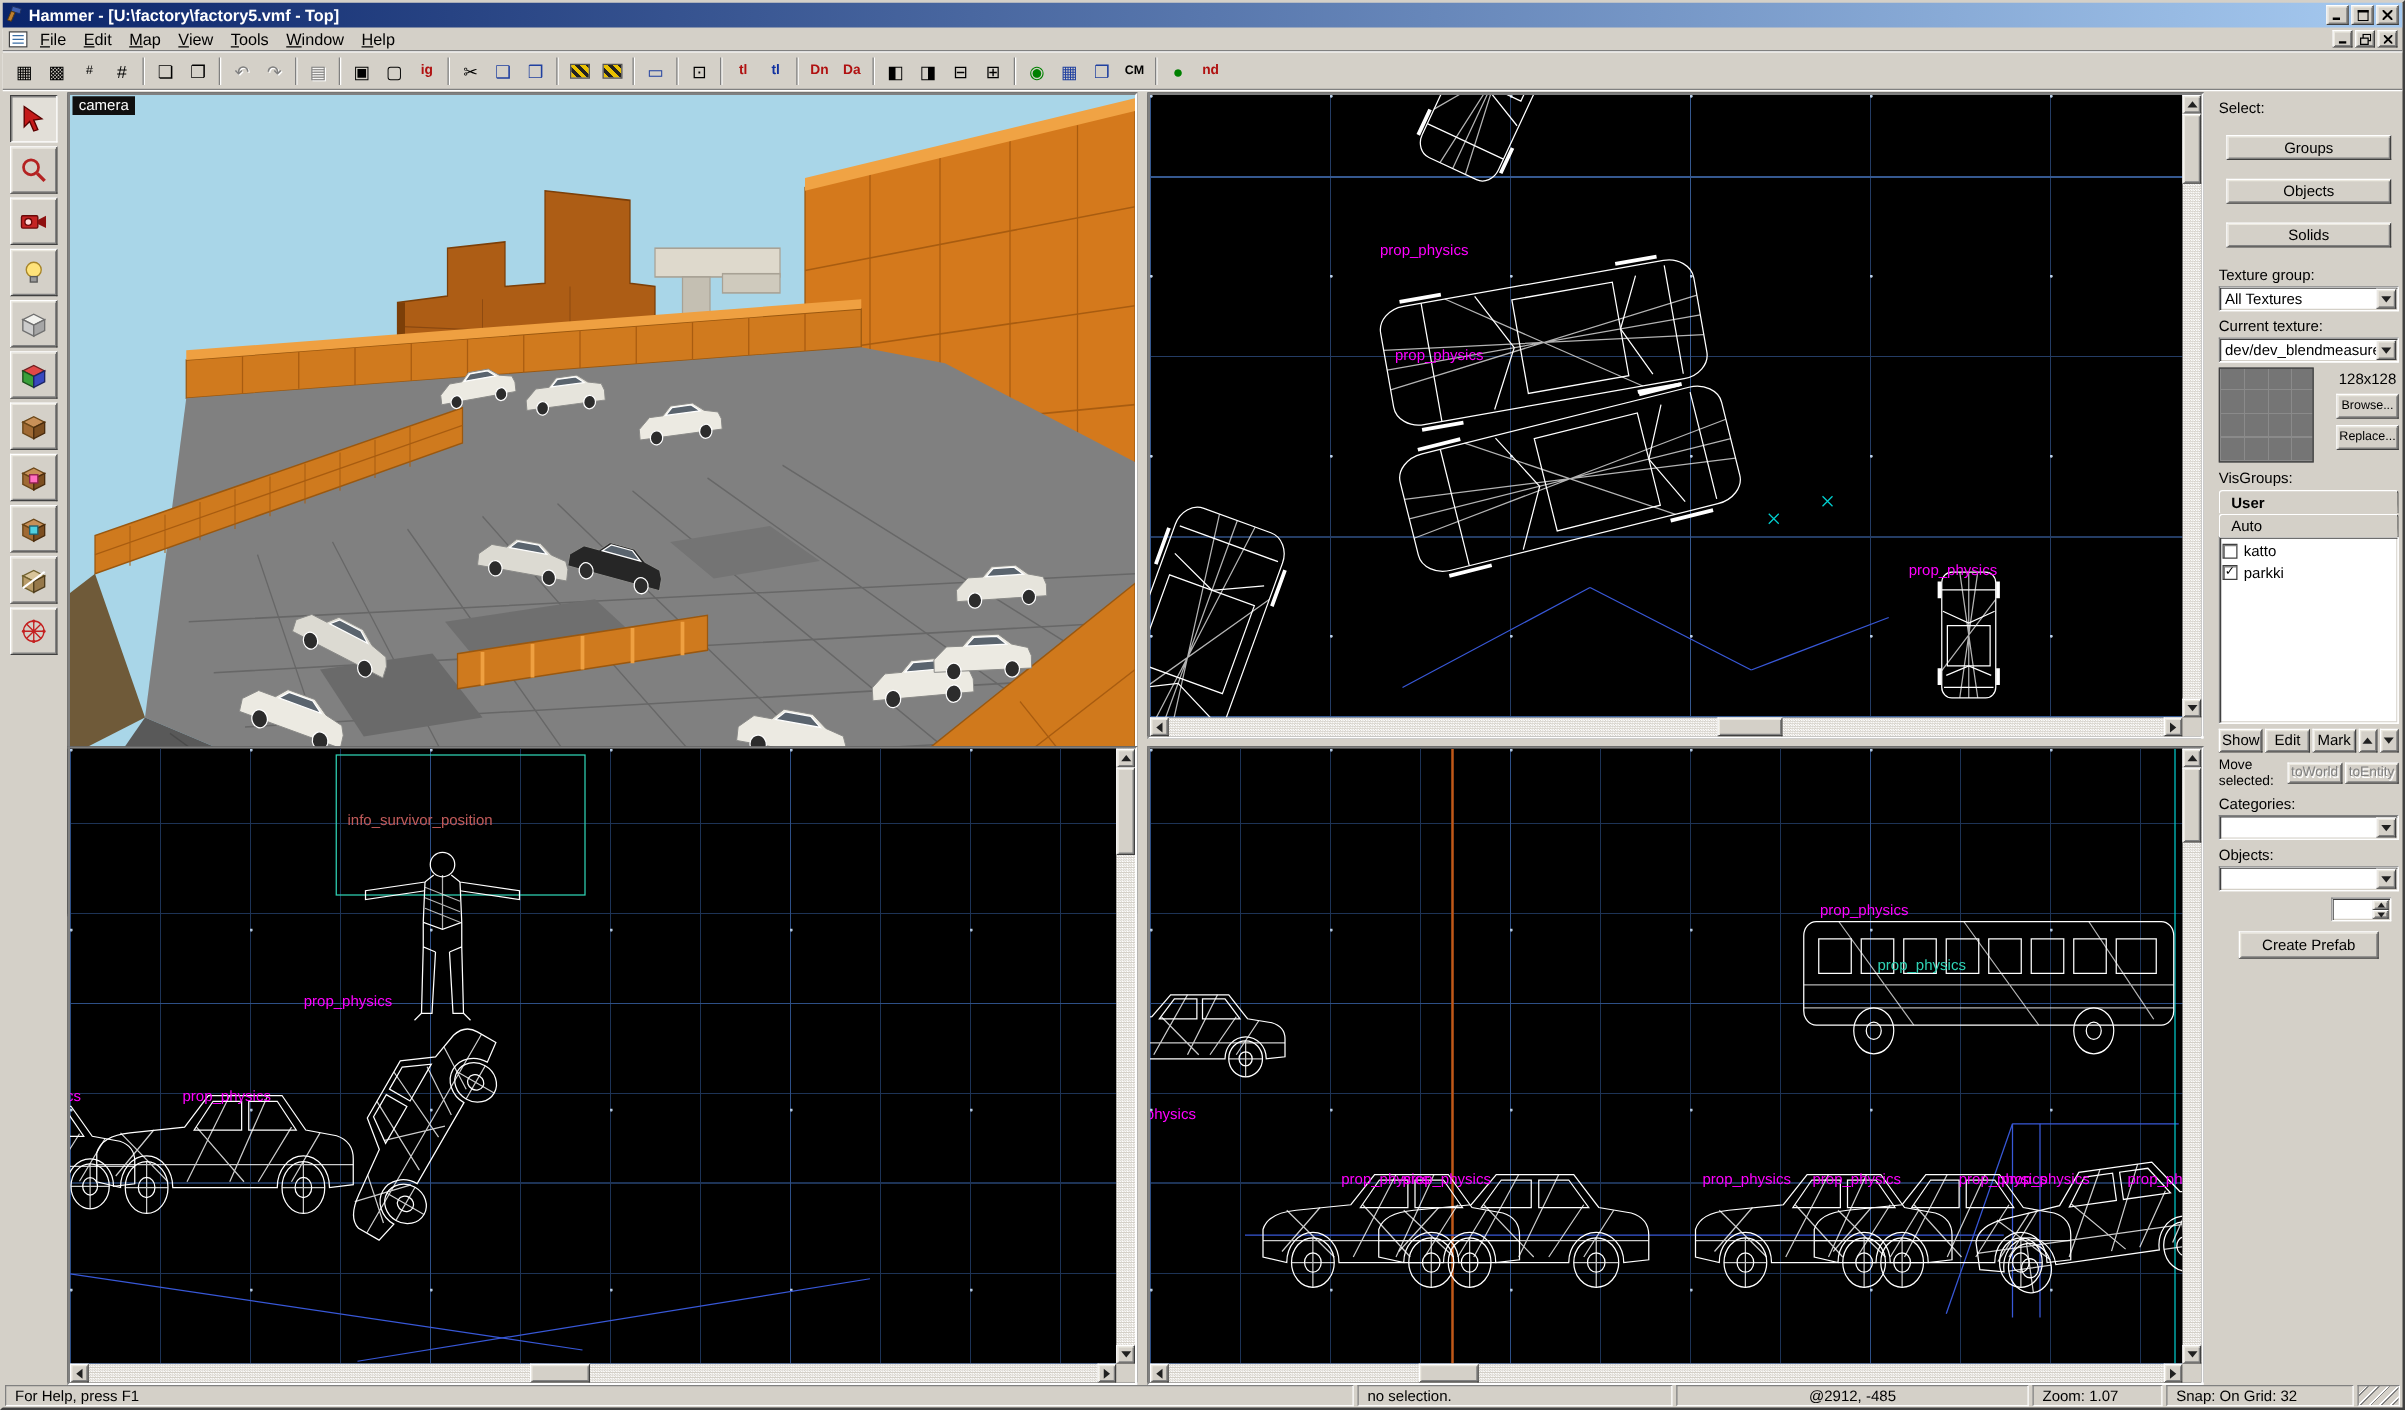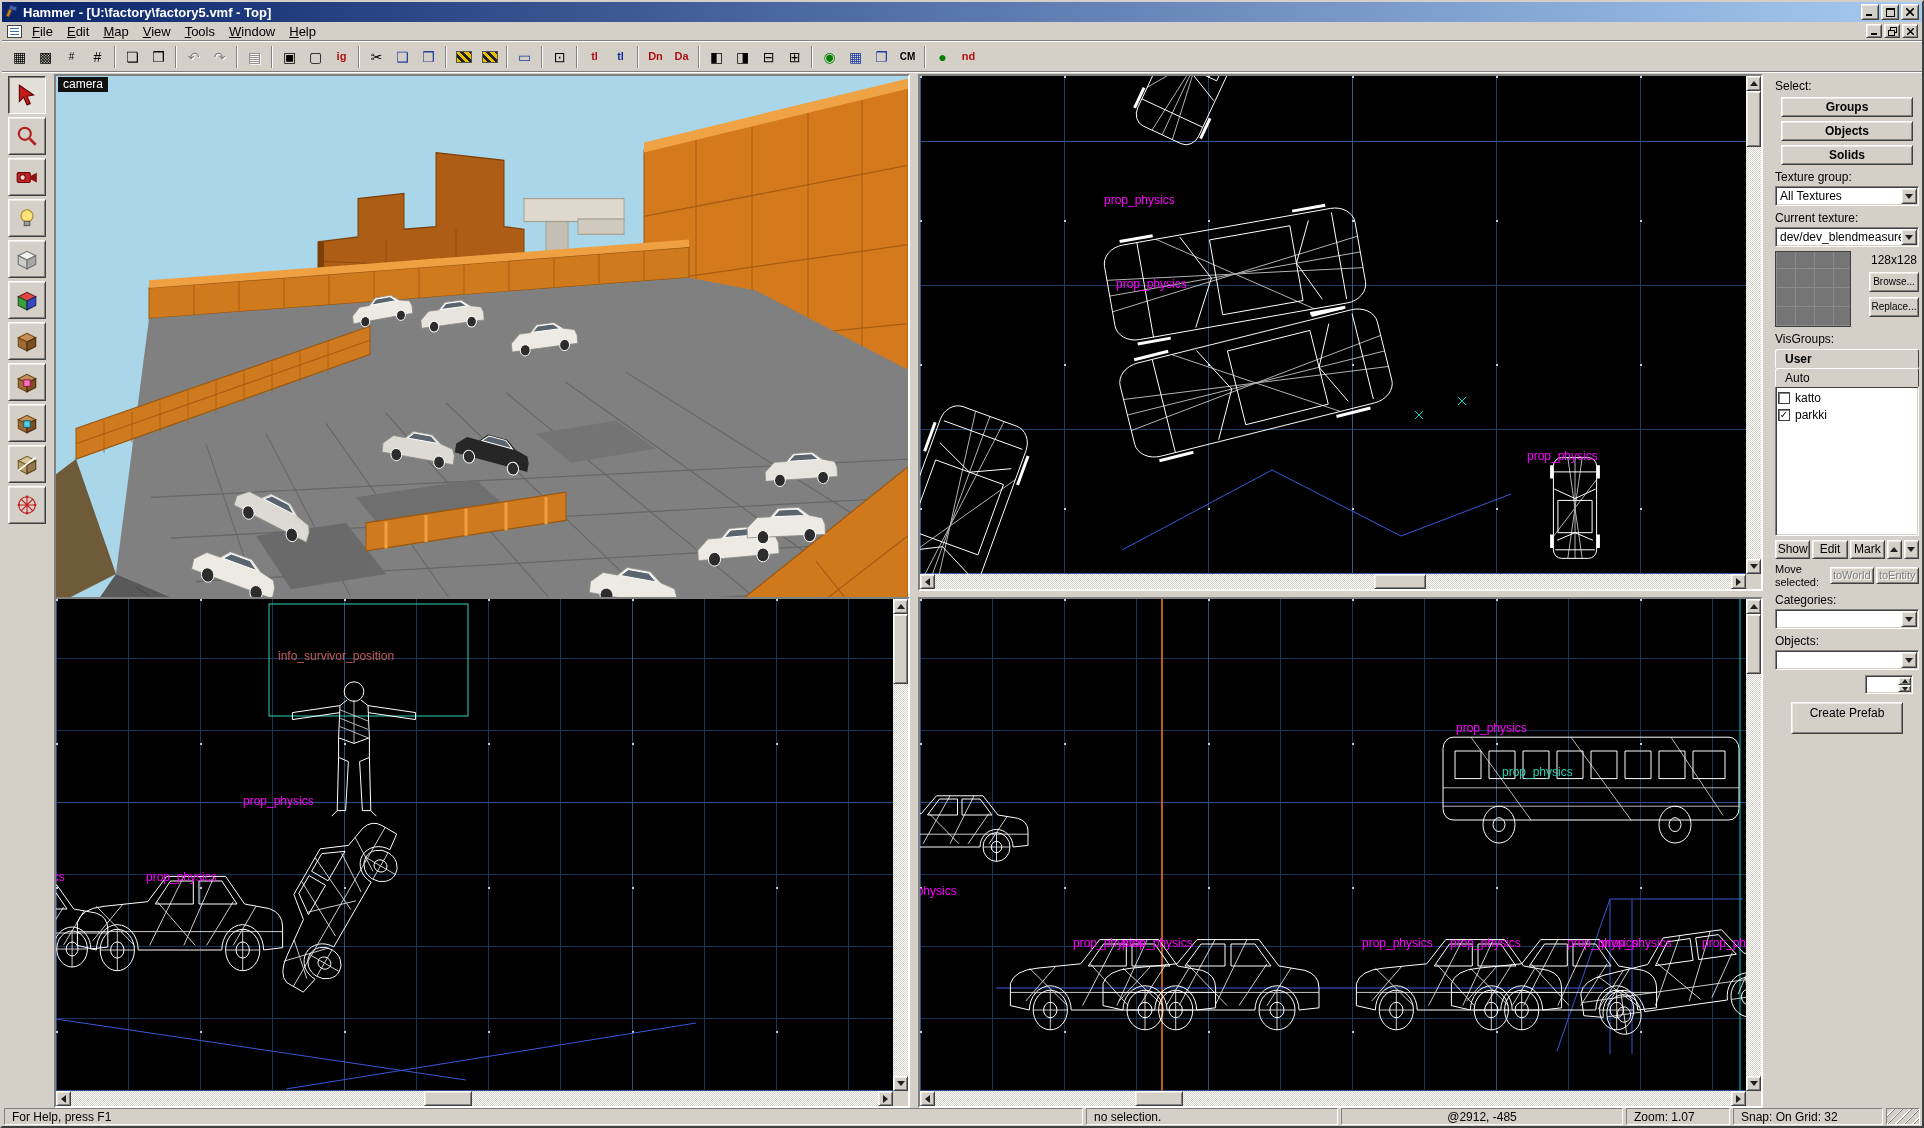--- a/index.html
+++ b/index.html
@@ -68,21 +68,21 @@
   .vpcorner{position:absolute;right:0;bottom:0;width:15px;height:15px;background:#d4d0c8;}
   .sb-btn{position:absolute;width:15px;height:15px;display:flex;align-items:center;justify-content:center;}
   .sb-thumb{position:absolute;background:#d4d0c8;}
   .tri-up{width:0;height:0;border-left:4px solid transparent;border-right:4px solid transparent;border-bottom:5px solid #202020;}
   .tri-down{width:0;height:0;border-left:4px solid transparent;border-right:4px solid transparent;border-top:5px solid #202020;}
   .tri-left{width:0;height:0;border-top:4px solid transparent;border-bottom:4px solid transparent;border-right:5px solid #202020;}
   .tri-right{width:0;height:0;border-top:4px solid transparent;border-bottom:4px solid transparent;border-left:5px solid #202020;}
   
   #right-panel{position:absolute;left:1768px;top:70px;width:154px;bottom:22px;padding:2px 4px;}
   .rp-label{margin:5px 1px 2px;font-size:12px;}
-  .rp-btn{height:20px;margin:4px 7px;text-align:center;line-height:18px;font-size:12px;font-weight:bold;}
+  .rp-btn{height:20px;margin:15px 7px;text-align:center;line-height:18px;font-size:12px;}
   .combo{height:20px;display:flex;align-items:center;position:relative;padding-left:4px;margin:0 1px;}
   .combo-text{white-space:nowrap;overflow:hidden;font-size:12px;flex:1;padding-right:16px;}
   .combo-arrow{position:absolute;right:1px;top:1px;bottom:1px;width:16px;display:flex;align-items:center;justify-content:center;}
   #texture-block{display:flex;gap:18px;margin:4px 1px;}
   #texture-preview{width:76px;height:76px;border:1px solid #404040;background-color:#757575;background-image:repeating-linear-gradient(0deg,#8a8a8a 0 1px,transparent 1px 19px),repeating-linear-gradient(90deg,#8a8a8a 0 1px,transparent 1px 19px);}
   #texture-side{display:flex;flex-direction:column;gap:5px;flex:1;}
   #texture-size{font-size:12px;text-align:center;margin-top:2px;}
   .side-btn{height:20px;text-align:center;line-height:18px;font-size:10px;}
   #vg-tabs{display:flex;margin:2px 1px 0;position:relative;top:1px;flex-direction:column;}
   .vg-tab{padding:2px 9px 1px;font-size:12px;border:1px solid;border-color:#ffffff #404040 #d4d0c8 #ffffff;background:#d4d0c8;border-radius:3px 3px 0 0;}
@@ -96,21 +96,21 @@
   #move-row{display:flex;gap:3px;margin:3px 1px;align-items:center;}
   #move-label{width:52px;font-size:11px;line-height:1.15;}
   #move-btns{display:flex;gap:2px;flex:1;}
   .move-btn{flex:1;height:17px;font-size:11px;color:#808080;text-shadow:1px 1px 0 #fff;text-align:center;line-height:15px;white-space:nowrap;}
   #spin-row{display:flex;justify-content:flex-end;margin:5px 7px 0;}
   .spinbox{width:48px;height:19px;position:relative;}
   .spin-btns{position:absolute;right:1px;top:1px;bottom:1px;width:13px;display:flex;flex-direction:column;}
   .spin-b{flex:1;display:flex;align-items:center;justify-content:center;}
   .spin-b .tri-up{border-left-width:3px;border-right-width:3px;border-bottom-width:4px;}
   .spin-b .tri-down{border-left-width:3px;border-right-width:3px;border-top-width:4px;}
-  #create-prefab{margin:8px auto 0;width:112px;height:32px;text-align:center;line-height:20px;font-size:12px;}
+  #create-prefab{margin:8px auto 0;width:112px;height:22px;text-align:center;line-height:20px;font-size:12px;}
   
   #statusbar{position:absolute;left:2px;right:2px;bottom:1px;height:19px;display:flex;gap:3px;align-items:stretch;padding-top:2px;}
   .status-seg{border:1px solid;border-color:#808080 #ffffff #ffffff #808080;padding:1px 7px;font-size:12px;white-space:nowrap;overflow:hidden;}
   .status-grip{background:repeating-linear-gradient(135deg,transparent 0 4px,#ffffff 4px 5px,#808080 5px 6px);}
   #symbols{position:absolute;width:0;height:0;}
   #symbols g{stroke:#fff;fill:none;stroke-width:1;}
   #symbols *{vector-effect:non-scaling-stroke;}
   .vp-svg use{color:#fff;}
 </style>
 </head>

